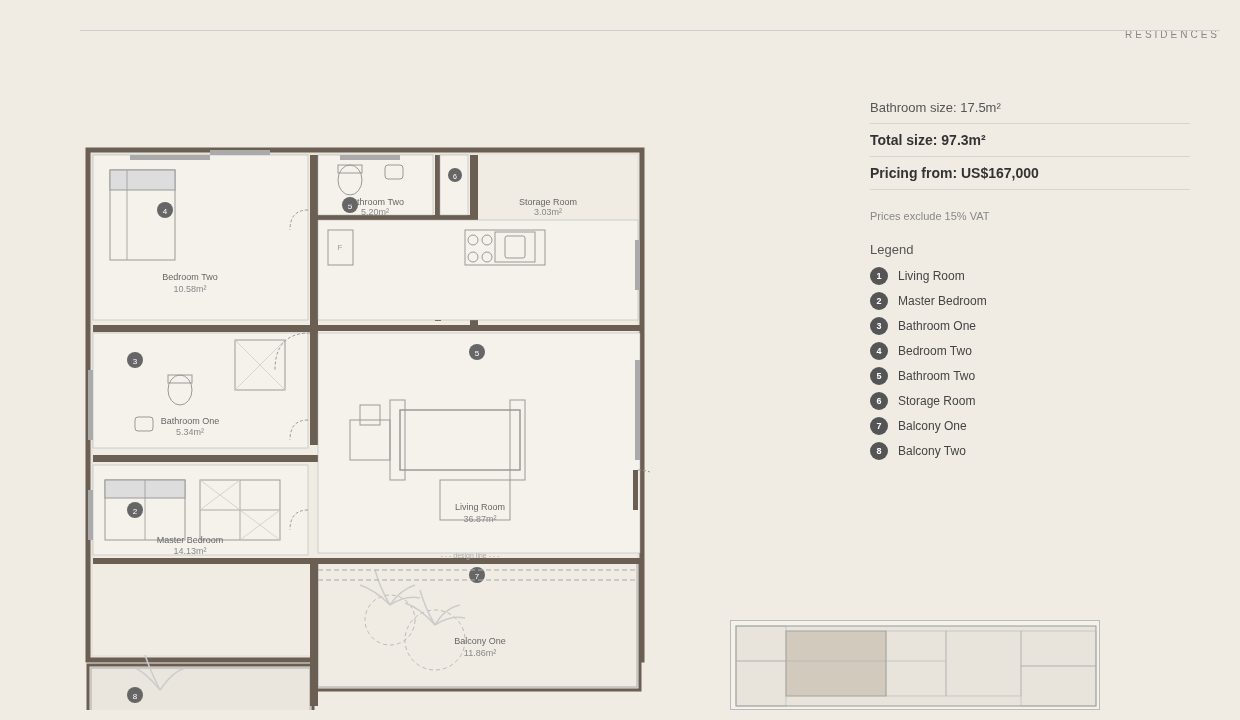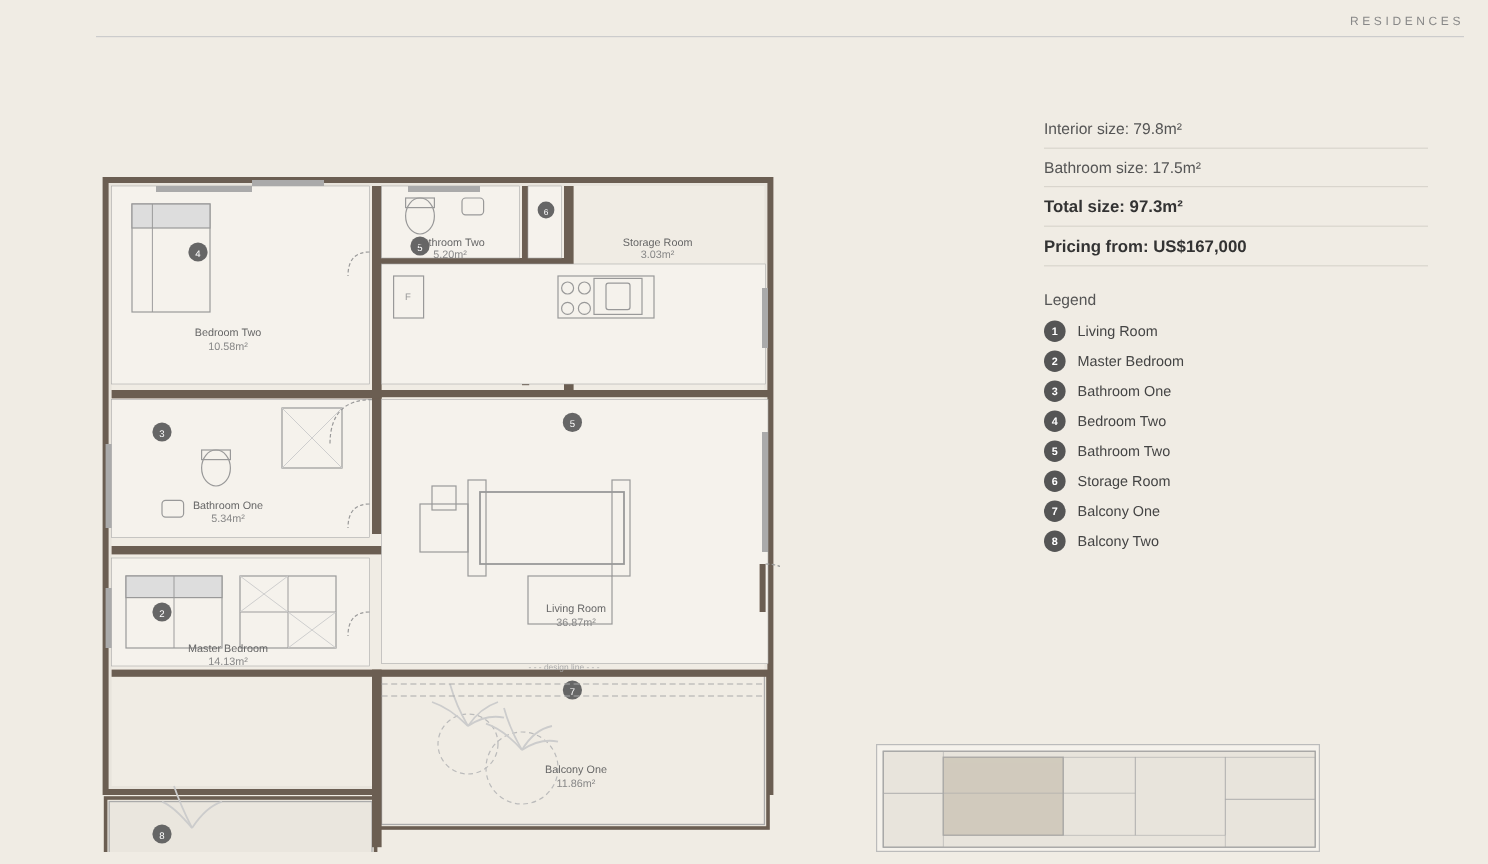--- a/index.html
+++ b/index.html
@@ -10,21 +10,21 @@
       font-family: 'Arial', sans-serif;
       overflow: hidden;
       position: relative;
     }
 
     
     .header {
       position: absolute;
       top: 0;
       right: 0;
-      padding: 8px 20px;
+      padding: 24px 20px;
       text-align: left;
     }
     .header-residences {
       font-size: 10px;
       letter-spacing: 3px;
       color: #888;
       font-weight: 500;
     }
     .header-line {
       position: absolute;
@@ -322,31 +322,29 @@
 
     <line x1="238" y1="520" x2="557" y2="520" stroke="#aaa" stroke-width="1" stroke-dasharray="5,3"></line>
     <line x1="238" y1="530" x2="557" y2="530" stroke="#aaa" stroke-width="1" stroke-dasharray="5,3"></line>
 
     <text x="390" y="508" font-size="7" fill="#aaa" text-anchor="middle">- - - design line - - -</text>
   </svg>
 </div>
 
 <div class="info-panel">
   <div class="info-row">
-    <span>Interior size: 79.8m²</span>
-  </div>
-  <div class="info-row">
     <span>Bathroom size: 17.5m²</span>
   </div>
   <div class="info-total">
     <span>Total size: 97.3m²</span>
   </div>
   <div class="info-pricing">
     <span>Pricing from: US$167,000</span>
   </div>
+  <div class="info-vat">Prices exclude 15% VAT</div>
 
   <div class="legend-title">Legend</div>
 
   <div id="legend-list">
       <div class="legend-item">
         <div class="legend-badge">1</div>
         <span>Living Room</span>
       </div>
       <div class="legend-item">
         <div class="legend-badge">2</div>

